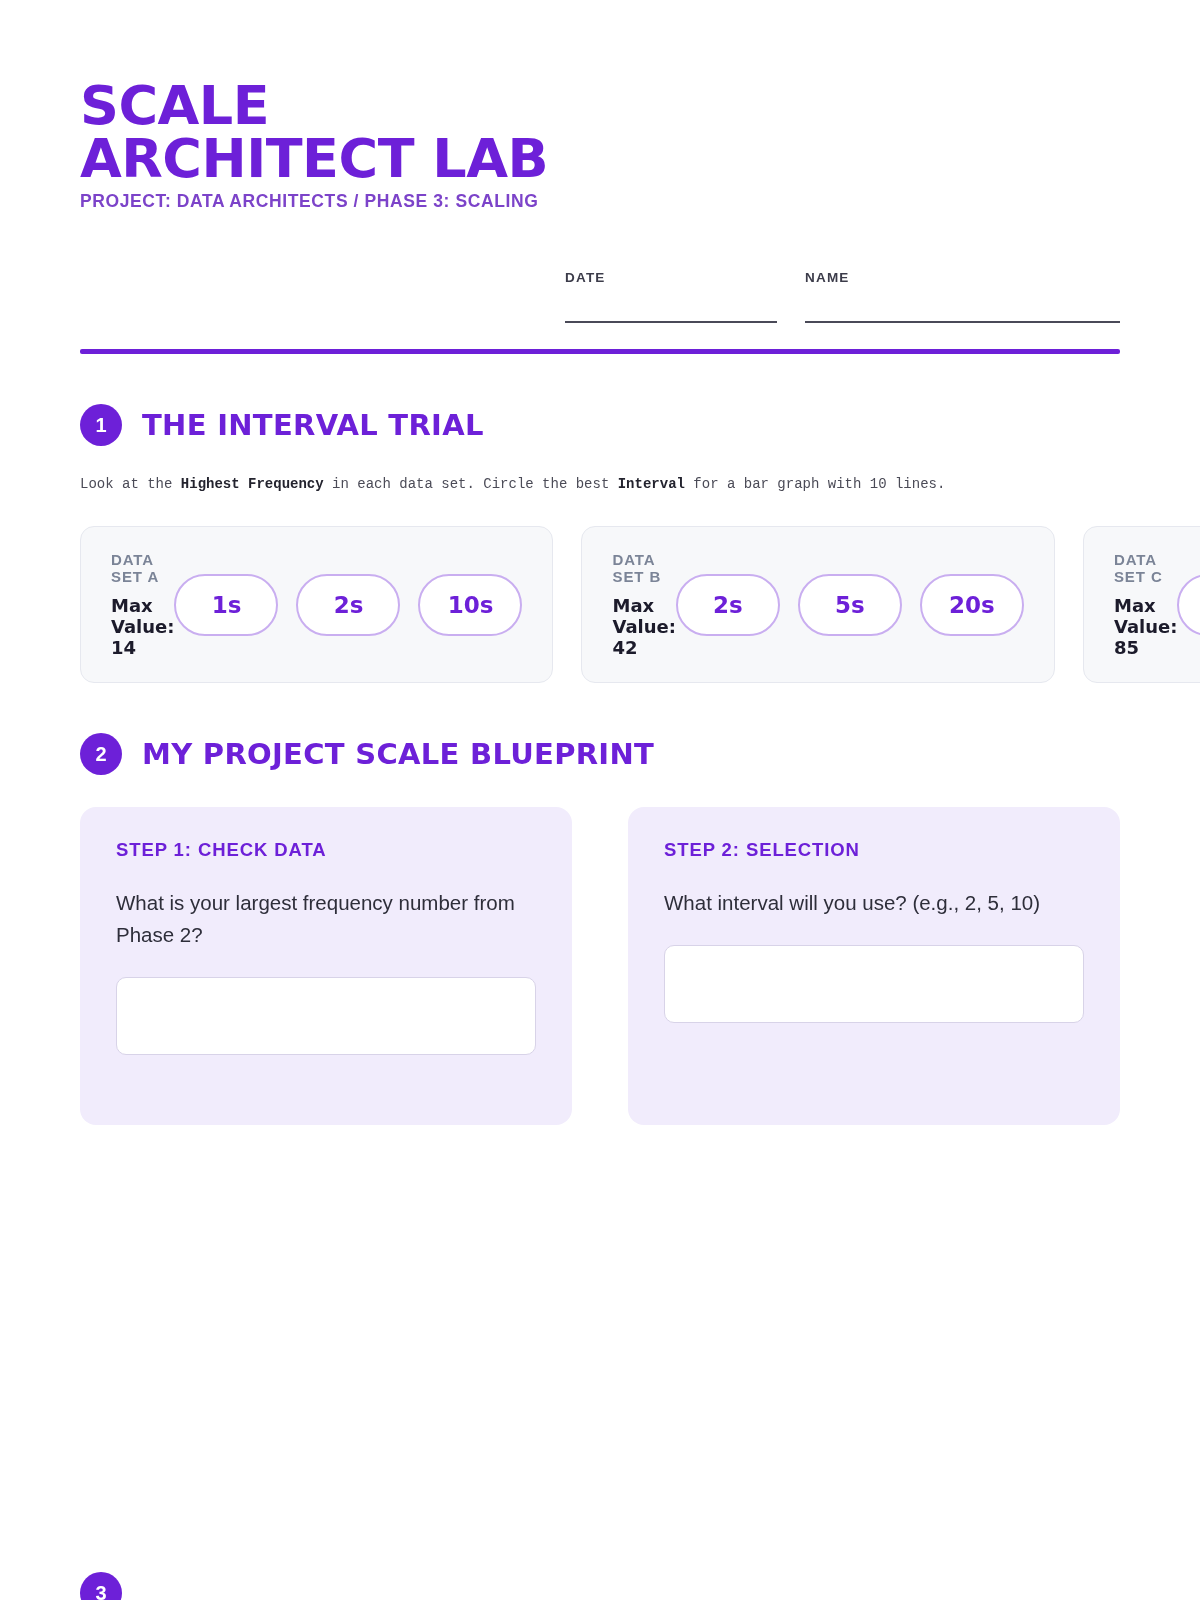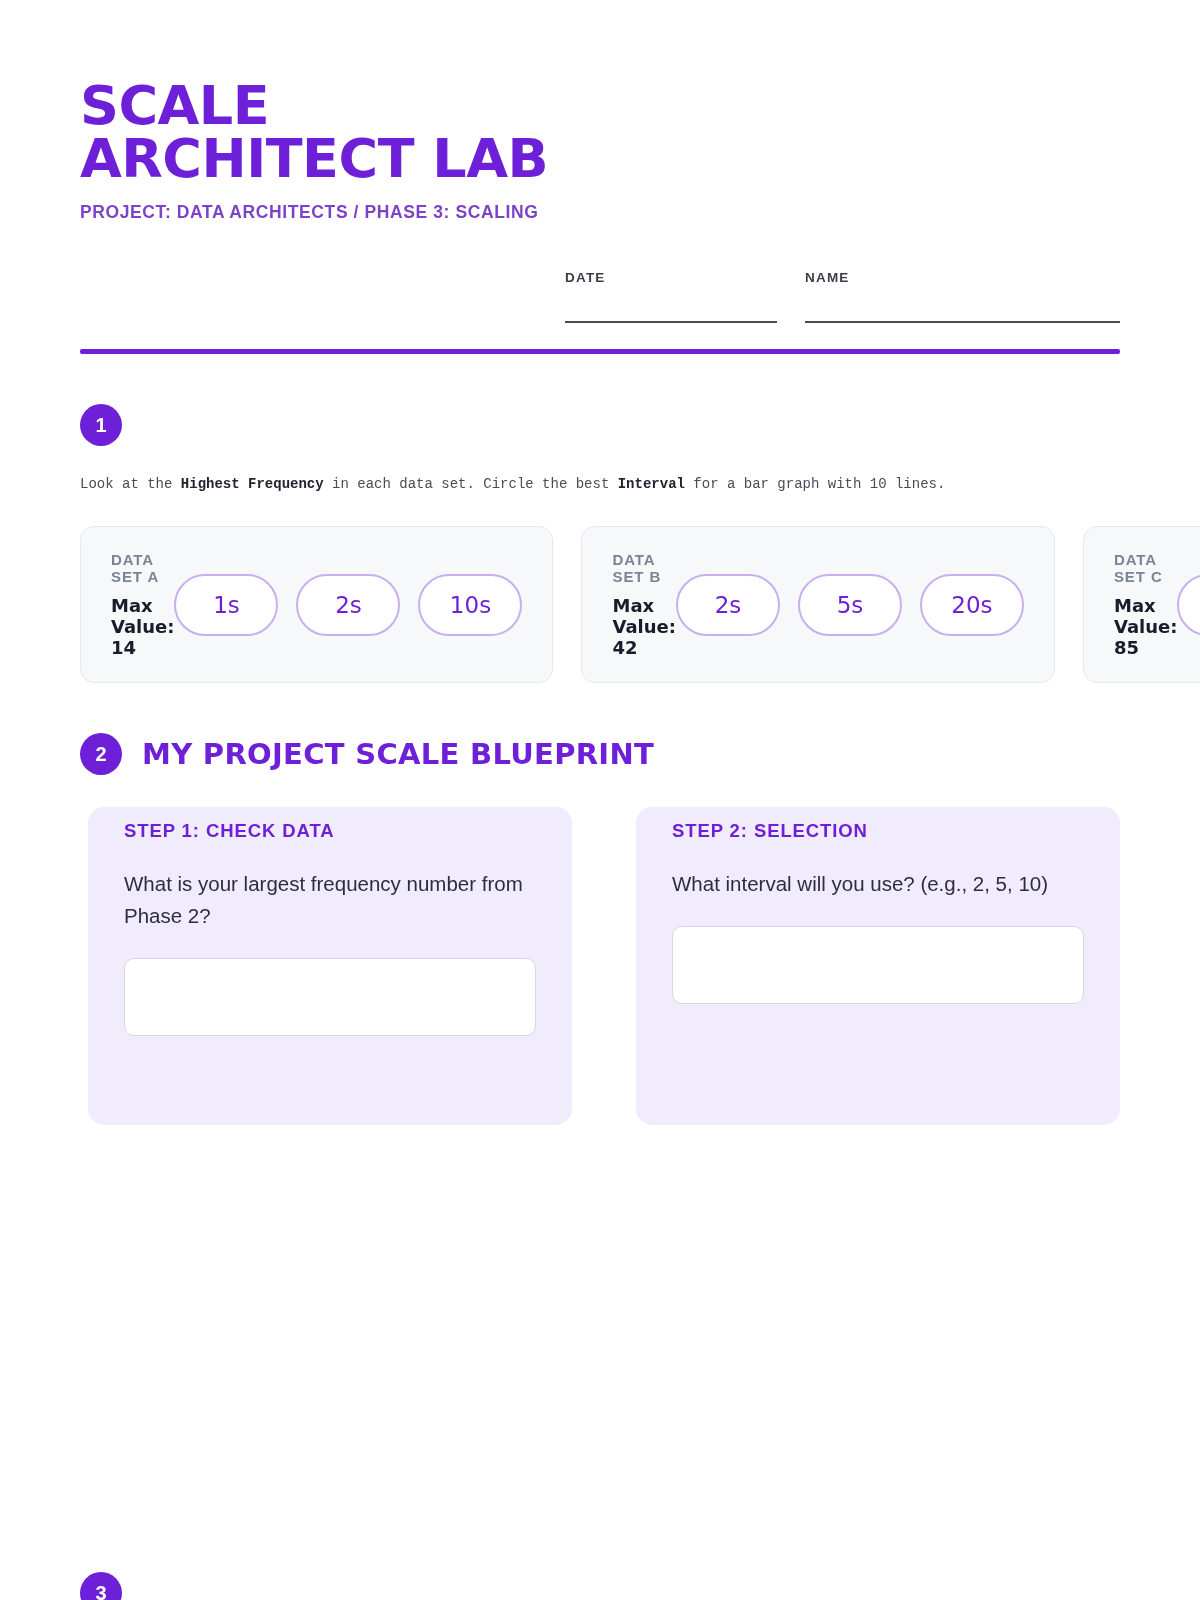--- a/index.html
+++ b/index.html
@@ -27,21 +27,21 @@
   .worksheet-title {
     font-size: 54px;
     line-height: 0.98;
     font-weight: 900;
     letter-spacing: -0.5px;
     color: #6d20d8;
     text-transform: uppercase;
     font-family: "DejaVu Sans", sans-serif;
   }
   .worksheet-subtitle {
-    margin-top: 14px;
+    margin-top: 3px;
     font-size: 17.5px;
     font-weight: 700;
     line-height: 1.45;
     letter-spacing: 0.6px;
     color: #7c43c9;
     text-transform: uppercase;
   }
   .meta-fields {
     display: flex;
     gap: 28px;
@@ -132,38 +132,37 @@
   .choices { display: flex; gap: 18px; align-items: center; }
   .choice {
     min-width: 104px;
     height: 62px;
     padding: 4px 20px;
     border: 2px solid #c9aef0;
     border-radius: 34px;
     background: #ffffff;
     color: #6d20d8;
     font-size: 23px;
-    font-weight: 400;
+    font-weight: 700;
     display: flex; align-items: center; justify-content: center;
     font-family: "DejaVu Sans", sans-serif;
   }
 
   
   .steps {
     margin-top: 32px;
     display: grid;
     grid-template-columns: 1fr 1fr;
     gap: 56px;
   }
   .step-card {
     background: #f1ecfc;
     border-radius: 16px;
-    padding: 13px 36px 38px 36px;
+    padding: 32px 36px 38px 36px;
     min-height: 318px;
-    margin-left: 8px;
   }
   .step-title {
     font-size: 18.5px;
     font-weight: 800;
     letter-spacing: 0.9px;
     color: #6d20d8;
     text-transform: uppercase;
   }
   .step-question {
     margin-top: 26px;
@@ -209,20 +208,21 @@
         <div class="meta-line"></div>
       </div>
     </div>
   </div>
 
   <div class="header-rule"></div>
 
   <div class="section">
     <div class="section-head">
       <div class="section-num">1</div>
+      <div class="section-title">THE INTERVAL TRIAL</div>
     </div>
 
     <p class="section-desc">
       <span>Look at the </span><b>Highest Frequency</b><span> in each data set. Circle the best </span><b>Interval</b><span> for a bar graph with 10 lines.</span>
     </p>
 
     <div class="dataset-list">
 
       <div class="dataset-card">
         <div>

